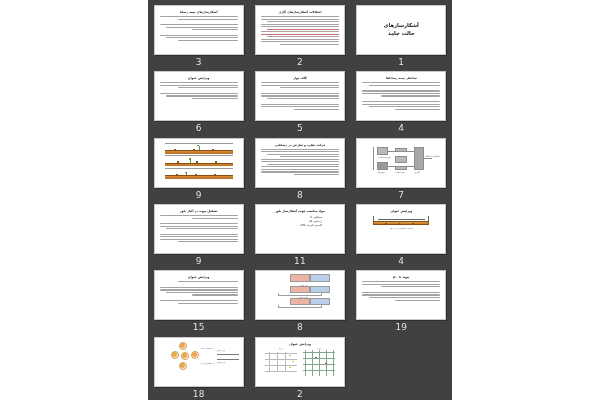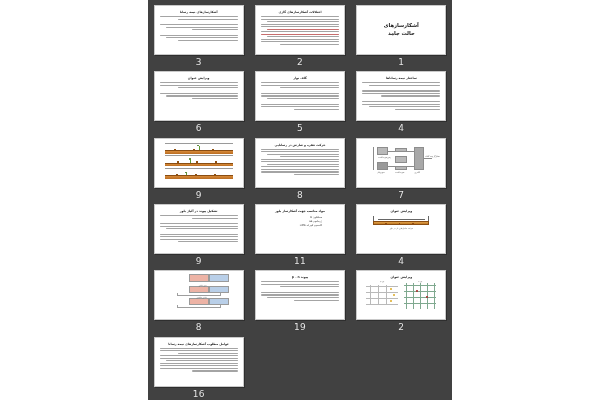--- a/index.html
+++ b/index.html
@@ -433,20 +433,37 @@
             <span style="left:20%"></span>
               <span style="left:45%"></span>
               <span style="left:70%"></span>
           </div>
           <div class="s10-cap">حرکت حامل‌های بار در بلور</div>
         </div>
       </div>
       <div class="slide-num">4</div>
     </div>
 
+    <div class="cell">
+      <div class="slide">
+        <div class="s-title">ویرایش عنوان</div>
+        <div class="lines">
+          <i class="s3"></i>
+            <i class="gap"></i>
+          <i class="s1"></i>
+            <i class="s1"></i>
+            <i class="s2"></i>
+            <i class="s4"></i>
+            <i class="gap"></i>
+          <i class="s1"></i>
+            <i class="s3"></i>
+        </div>
+      </div>
+      <div class="slide-num">15</div>
+    </div>
 
     <div class="cell">
       <div class="slide">
         <div class="pn">
           <div class="pn-row">
             <div class="pn-p"></div>
             <div class="pn-n"></div>
           </div>
           <div class="pn-row">
             <div class="pn-p"></div>
@@ -475,20 +492,38 @@
             <i class="gap"></i>
           <i class="s1"></i>
             <i class="s1"></i>
             <i class="s2"></i>
             <i class="s4"></i>
         </div>
       </div>
       <div class="slide-num">19</div>
     </div>
 
+    <div class="cell">
+      <div class="slide">
+        <div class="atoms">
+          <div class="atom" style="left:20px;top:1px"></div>
+          <div class="atom" style="left:12px;top:10px"></div>
+          <div class="atom" style="left:22px;top:11px"></div>
+          <div class="atom" style="left:32px;top:10px"></div>
+          <div class="atom" style="left:20px;top:21px"></div>
+          <div class="cap" style="left:42px;top:6px">اتم ناخالصی دهنده</div>
+          <div class="cap" style="left:42px;top:21px">اتم ناخالصی پذیرنده</div>
+          <div class="miniband" style="left:58px;top:13px;width:22px"></div>
+          <div class="miniband" style="left:58px;top:18px;width:22px"></div>
+          <div class="cap" style="left:58px;top:8px">نوار رسانش</div>
+          <div class="cap" style="left:58px;top:20px">نوار ظرفیت</div>
+        </div>
+      </div>
+      <div class="slide-num">18</div>
+    </div>
 
     <div class="cell">
       <div class="slide">
         <div class="s-title">ویرایش عنوان</div>
         <div class="lat">
           <div class="latbox">
             <div class="cap">نوع n</div>
             <div class="gl h" style="top:2px"></div>
               <div class="gl h" style="top:8px"></div>
             <div class="gl h" style="top:14px"></div>
@@ -512,33 +547,15 @@
             <div class="dash" style="left:20px;top:2px;width:0.45px;height:20px;background:#b9b9b9"></div>
             <div class="ylw" style="left:24px;top:5px"></div>
             <div class="ylw" style="left:27px;top:11px"></div>
             <div class="ylw" style="left:24px;top:17px"></div>
           </div>
         </div>
       </div>
       <div class="slide-num">2</div>
     </div>
 
-    <div class="cell">
-      <div class="slide">
-        <div class="s-title">عوامل مطلوب آشکارسازهای نیمه رسانا</div>
-        <div class="lines">
-          <i class="s1"></i>
-            <i class="s1"></i>
-            <i class="s3"></i>
-          <i class="s1"></i>
-            <i class="s1"></i>
-            <i class="s2"></i>
-          <i class="s1"></i>
-            <i class="s1"></i>
-            <i class="s1"></i>
-            <i class="s4"></i>
-        </div>
-      </div>
-      <div class="slide-num">16</div>
-    </div>
 
   </div>
 </div>
 
 </body></html>

